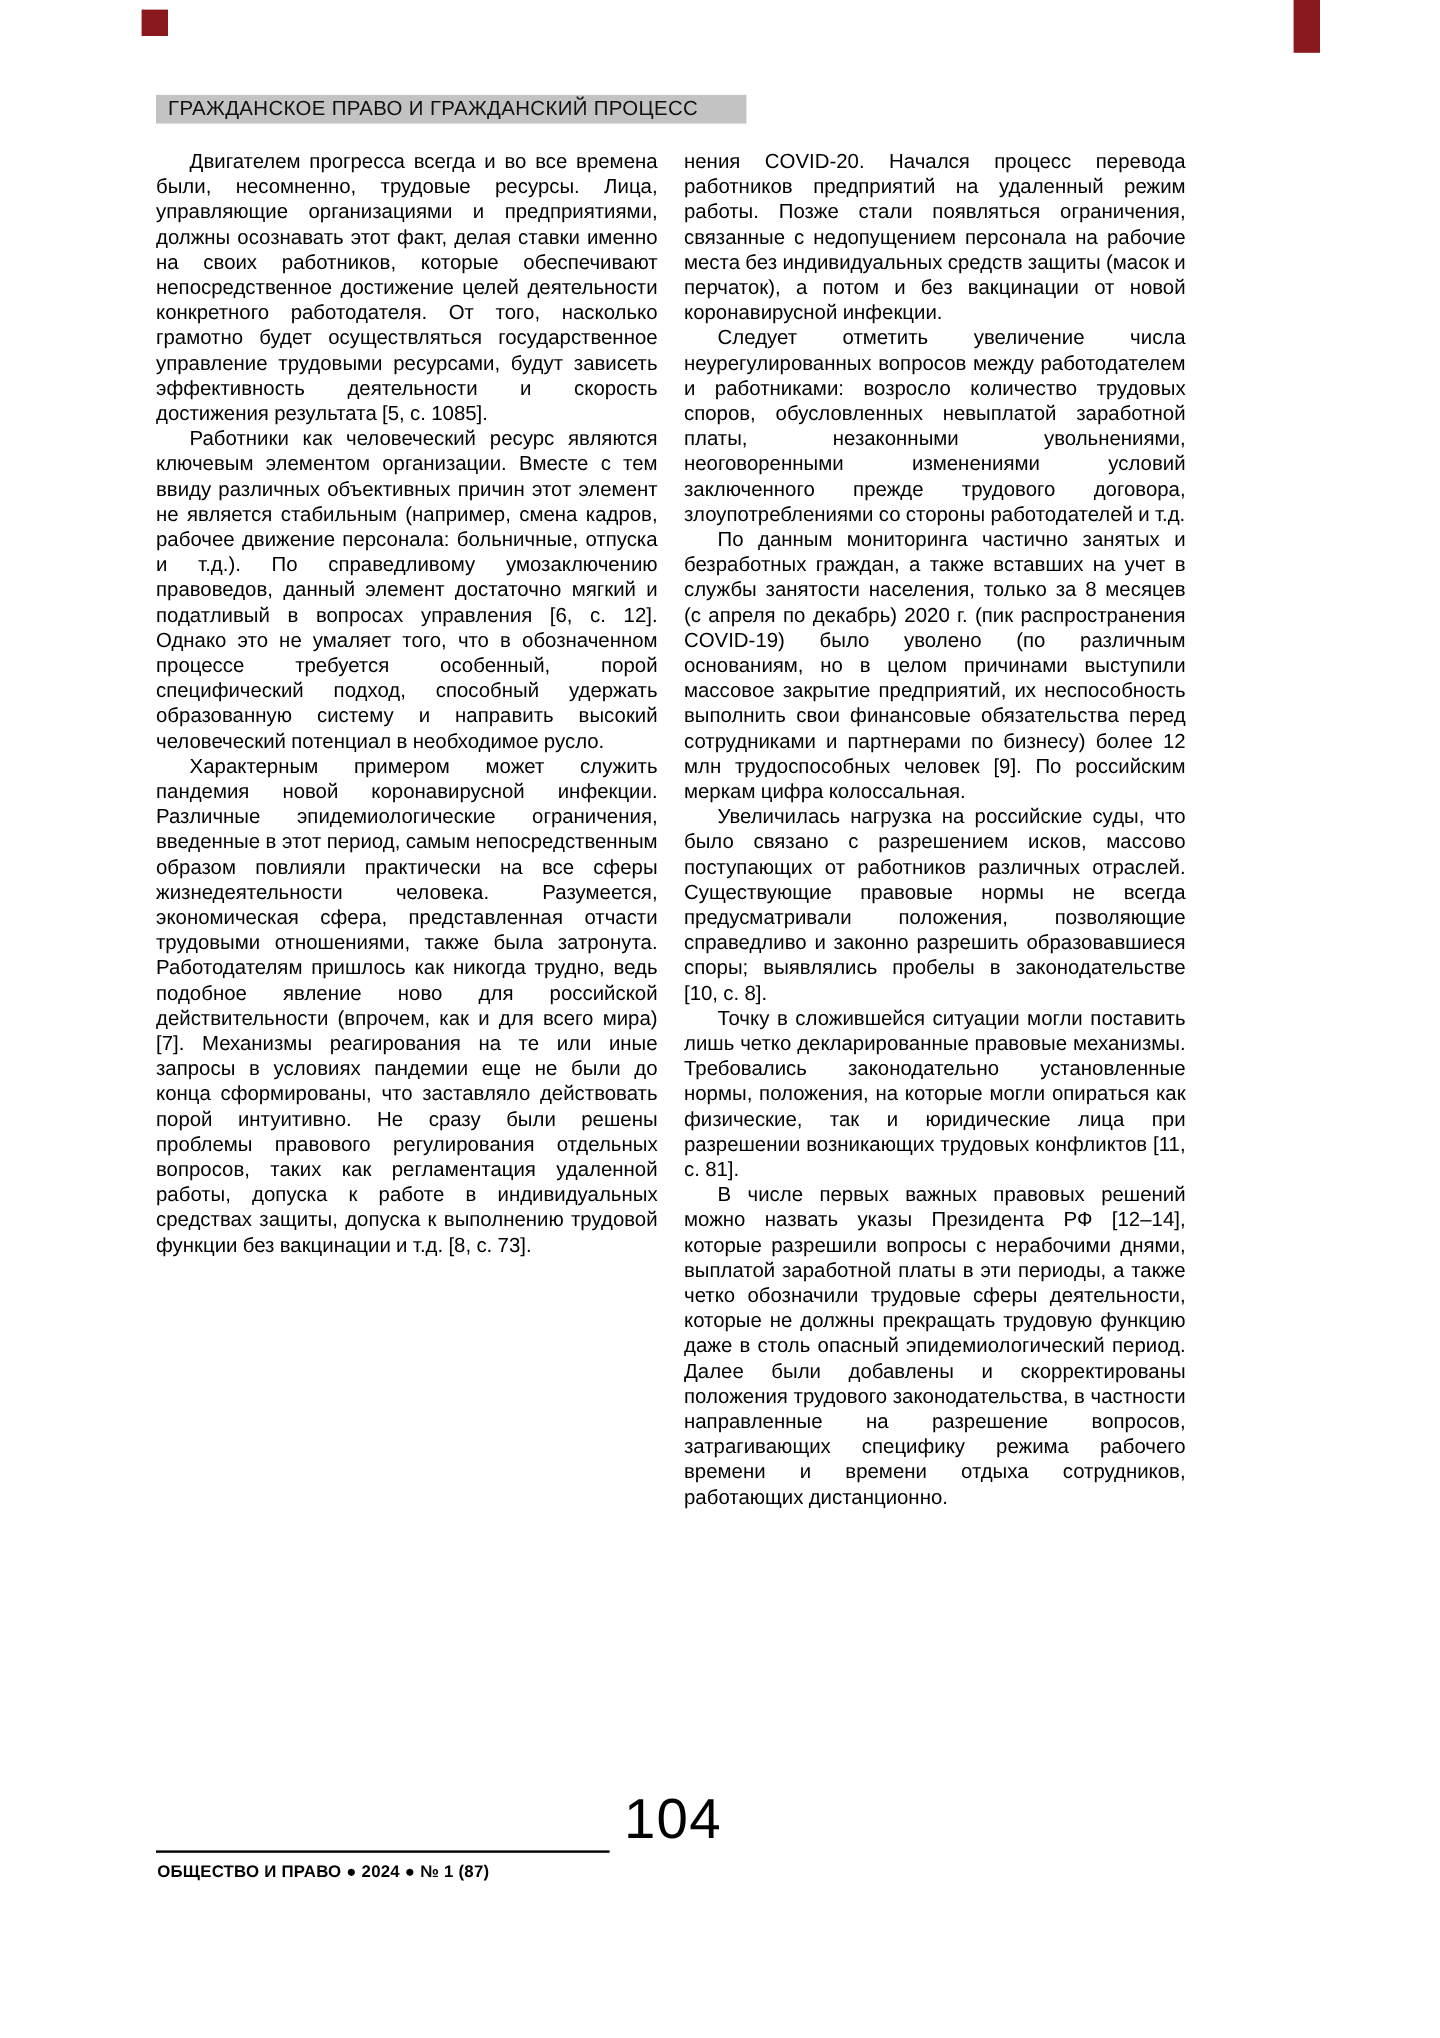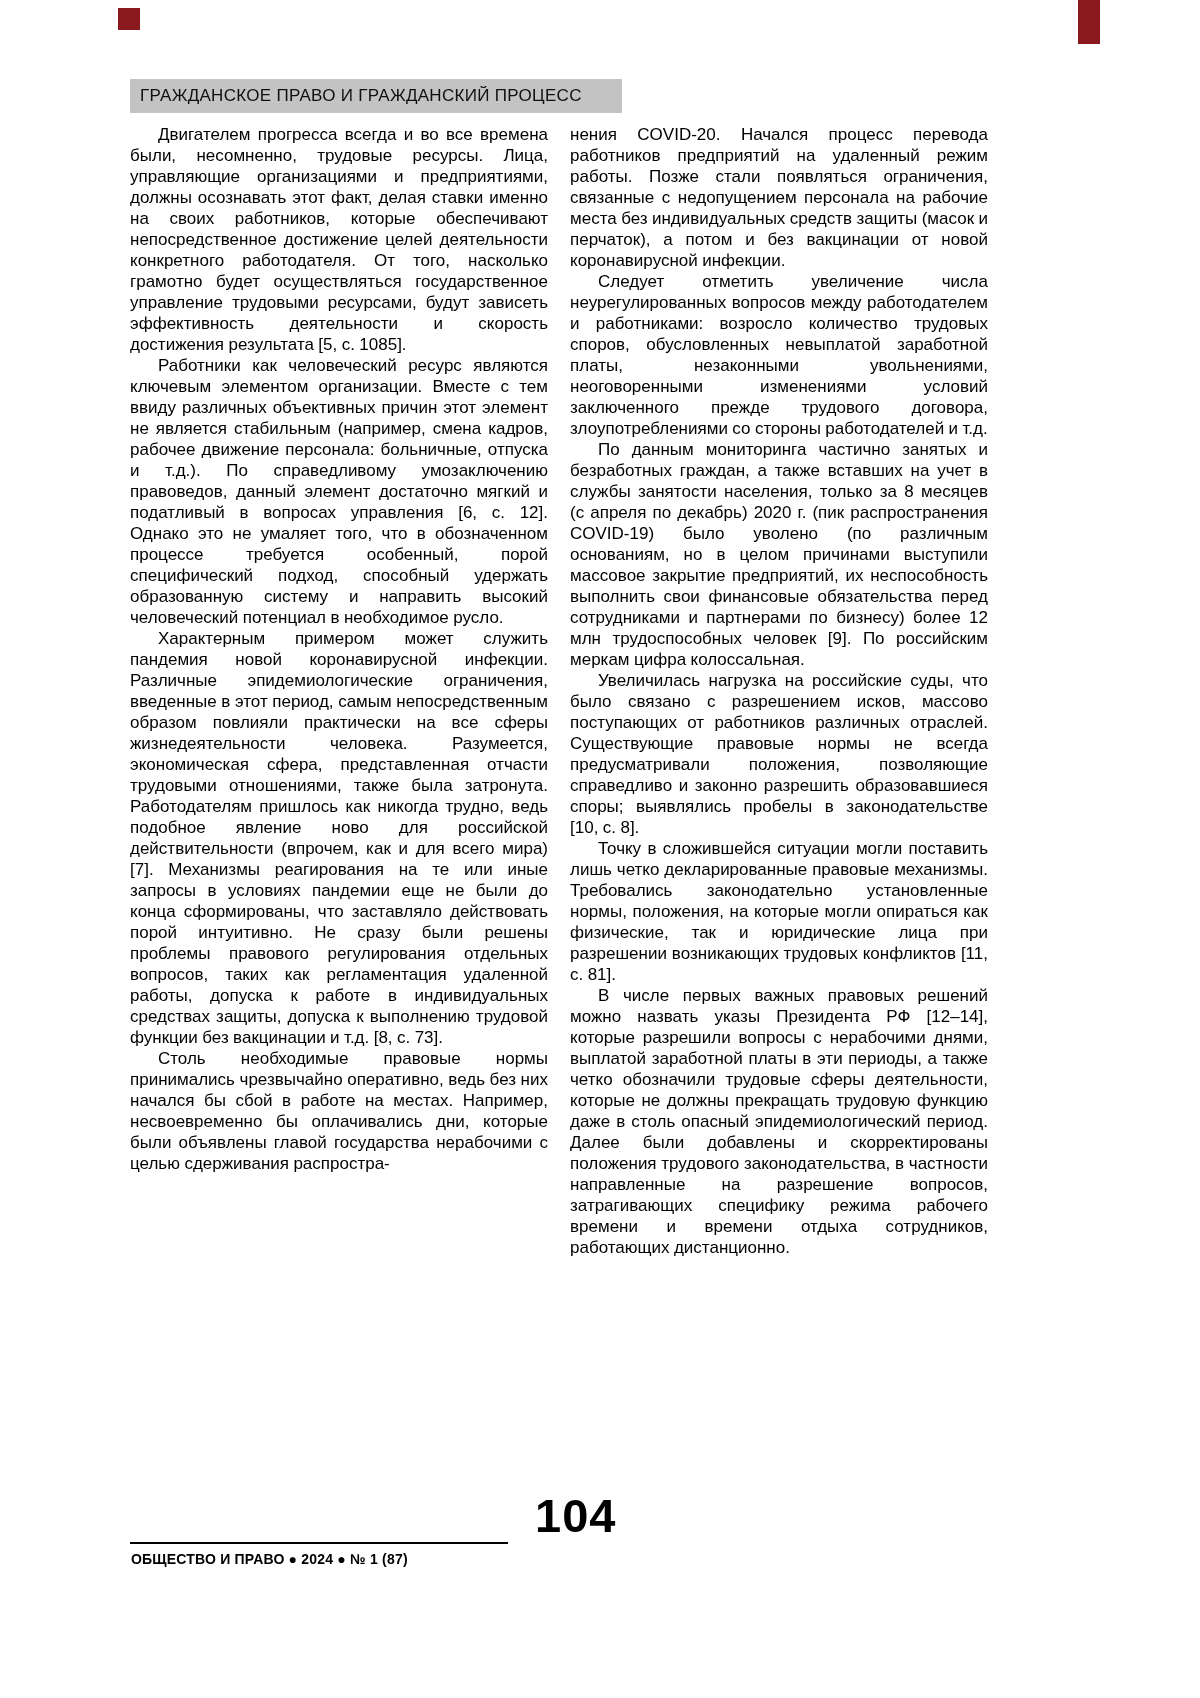--- a/index.html
+++ b/index.html
@@ -30,21 +30,21 @@
     top: 0;
     width: 22px;
     height: 44px;
     background: var(--accent-red, #8a191d);
   }
   .header-strip {
     position: absolute;
     left: 130px;
     top: 79px;
     width: 492px;
-    height: 34px;
+    height: 24px;
     background: var(--header-gray, #c3c3c3);
     display: flex;
     align-items: center;
   }
   .header-strip .title {
     padding-left: 10px;
     font-size: 17px;
     letter-spacing: 0.3px;
     color: #101010;
     white-space: nowrap;
@@ -76,24 +76,24 @@
   .footer-rule {
     position: absolute;
     left: 130px;
     top: 1542px;
     width: 378px;
     height: 2px;
     background: #000000;
   }
   .page-number {
     position: absolute;
-    left: 535px;
+    left: 520px;
     top: 1492px;
     font-size: 47px;
-    font-weight: bold;
+    font-weight: normal;
     letter-spacing: 1px;
     line-height: 1;
   }
   .journal-line {
     position: absolute;
     left: 131px;
     top: 1551px;
     font-size: 14px;
     font-weight: bold;
     letter-spacing: 0.2px;
@@ -109,21 +109,20 @@
 
   <div class="header-strip">
     <span class="title">ГРАЖДАНСКОЕ ПРАВО И ГРАЖДАНСКИЙ ПРОЦЕСС</span>
   </div>
 
   <div class="columns">
     <div class="col" id="col-left">
         <p class="indent">Двигателем прогресса всегда и во все времена были, несомненно, трудовые ресурсы. Лица, управляющие организациями и предприятиями, должны осознавать этот факт, делая ставки именно на своих работников, которые обеспечивают непосредственное достижение целей деятельности конкретного работодателя. От того, насколько грамотно будет осуществляться государственное управление трудовыми ресурсами, будут зависеть эффективность деятельности и скорость достижения результата [5, с. 1085].</p>
         <p class="indent">Работники как человеческий ресурс являются ключевым элементом организации. Вместе с тем ввиду различных объективных причин этот элемент не является стабильным (например, смена кадров, рабочее движение персонала: больничные, отпуска и т.д.). По справедливому умозаключению правоведов, данный элемент достаточно мягкий и податливый в вопросах управления [6, с. 12]. Однако это не умаляет того, что в обозначенном процессе требуется особенный, порой специфический подход, способный удержать образованную систему и направить высокий человеческий потенциал в необходимое русло.</p>
         <p class="indent">Характерным примером может служить пандемия новой коронавирусной инфекции. Различные эпидемиологические ограничения, введенные в этот период, самым непосредственным образом повлияли практически на все сферы жизнедеятельности человека. Разумеется, экономическая сфера, представленная отчасти трудовыми отношениями, также была затронута. Работодателям пришлось как никогда трудно, ведь подобное явление ново для российской действительности (впрочем, как и для всего мира) [7]. Механизмы реагирования на те или иные запросы в условиях пандемии еще не были до конца сформированы, что заставляло действовать порой интуитивно. Не сразу были решены проблемы правового регулирования отдельных вопросов, таких как регламентация удаленной работы, допуска к работе в индивидуальных средствах защиты, допуска к выполнению трудовой функции без вакцинации и т.д. [8, с. 73].</p>
-        <p class="indent">Столь необходимые правовые нормы принимались чрезвычайно оперативно, ведь без них начался бы сбой в работе на местах. Например, несвоевременно бы оплачивались дни, которые были объявлены главой государства нерабочими с целью сдерживания распростра-</p>
       </div>
     <div class="col" id="col-right">
         <p class="">нения COVID-20. Начался процесс перевода работников предприятий на удаленный режим работы. Позже стали появляться ограничения, связанные с недопущением персонала на рабочие места без индивидуальных средств защиты (масок и перчаток), а потом и без вакцинации от новой коронавирусной инфекции.</p>
         <p class="indent">Следует отметить увеличение числа неурегулированных вопросов между работодателем и работниками: возросло количество трудовых споров, обусловленных невыплатой заработной платы, незаконными увольнениями, неоговоренными изменениями условий заключенного прежде трудового договора, злоупотреблениями со стороны работодателей и т.д.</p>
         <p class="indent">По данным мониторинга частично занятых и безработных граждан, а также вставших на учет в службы занятости населения, только за 8 месяцев (с апреля по декабрь) 2020 г. (пик распространения COVID-19) было уволено (по различным основаниям, но в целом причинами выступили массовое закрытие предприятий, их неспособность выполнить свои финансовые обязательства перед сотрудниками и партнерами по бизнесу) более 12 млн трудоспособных человек [9]. По российским меркам цифра колоссальная.</p>
         <p class="indent">Увеличилась нагрузка на российские суды, что было связано с разрешением исков, массово поступающих от работников различных отраслей. Существующие правовые нормы не всегда предусматривали положения, позволяющие справедливо и законно разрешить образовавшиеся споры; выявлялись пробелы в законодательстве [10, с. 8].</p>
         <p class="indent">Точку в сложившейся ситуации могли поставить лишь четко декларированные правовые механизмы. Требовались законодательно установленные нормы, положения, на которые могли опираться как физические, так и юридические лица при разрешении возникающих трудовых конфликтов [11, с. 81].</p>
         <p class="indent">В числе первых важных правовых решений можно назвать указы Президента РФ [12–14], которые разрешили вопросы с нерабочими днями, выплатой заработной платы в эти периоды, а также четко обозначили трудовые сферы деятельности, которые не должны прекращать трудовую функцию даже в столь опасный эпидемиологический период. Далее были добавлены и скорректированы положения трудового законодательства, в частности направленные на разрешение вопросов, затрагивающих специфику режима рабочего времени и времени отдыха сотрудников, работающих дистанционно.</p>
       </div>
   </div>

